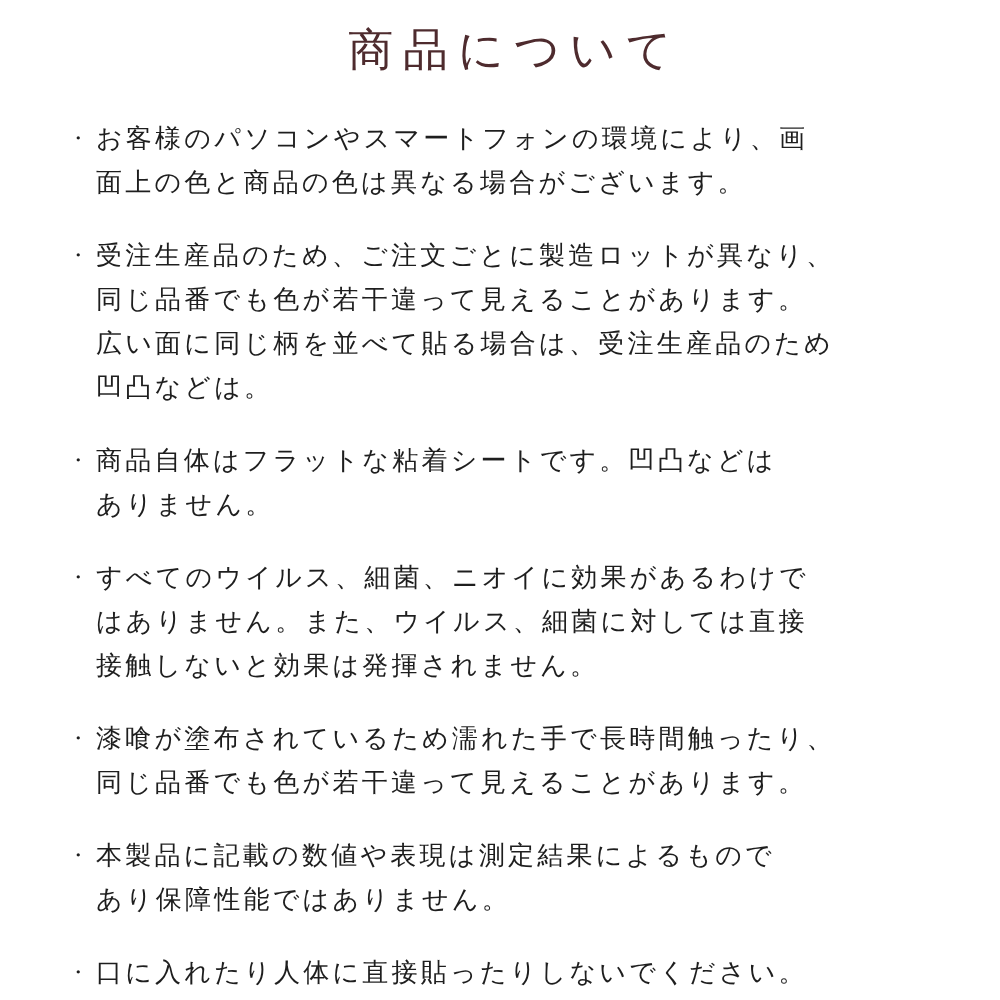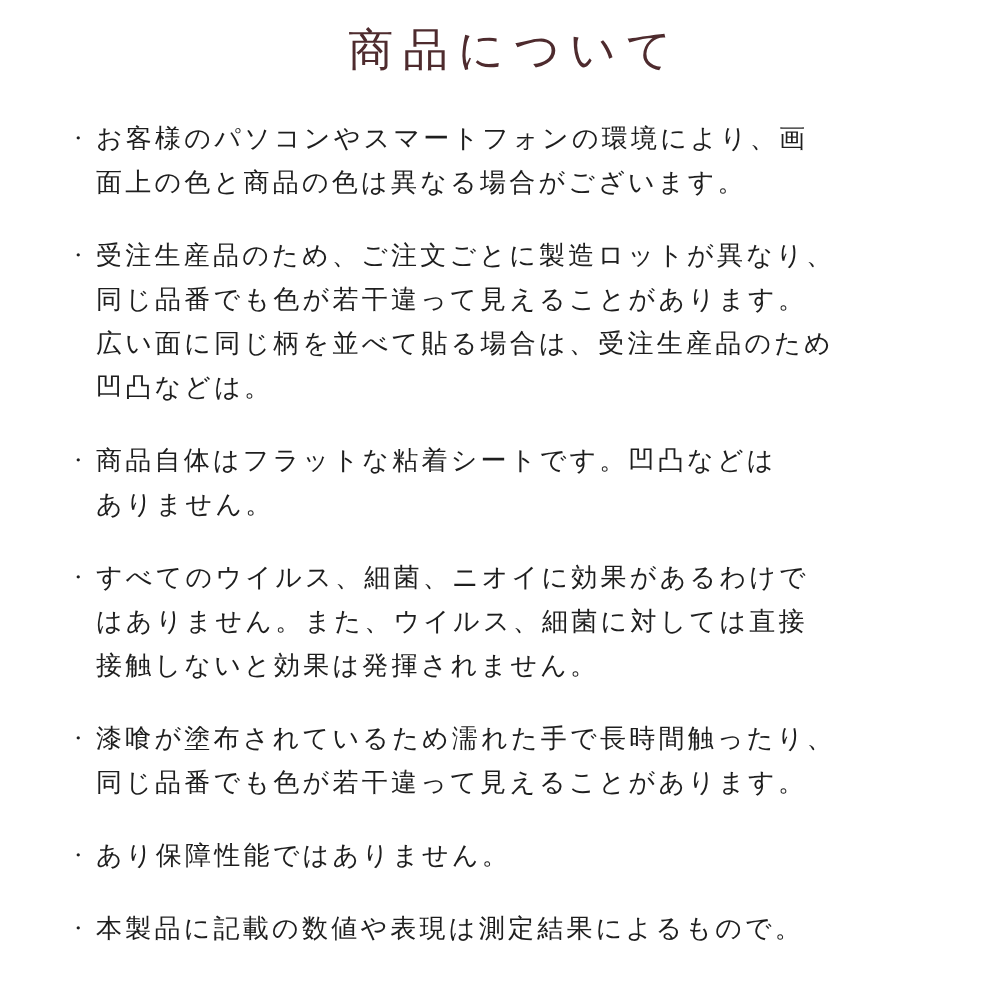--- a/index.html
+++ b/index.html
@@ -109,25 +109,26 @@
       <span class="bullet">・</span>
       <div class="note-text">
         <div class="note-line">漆喰が塗布されているため濡れた手で長時間触ったり、</div>
         <div class="note-line">同じ品番でも色が若干違って見えることがあります。</div>
       </div>
     </div>
 
     <div class="note">
       <span class="bullet">・</span>
       <div class="note-text">
+        <div class="note-line">本製品に記載の数値や表現は測定結果によるもので</div>
         <div class="note-line">あり保障性能ではありません。</div>
       </div>
     </div>
 
     <div class="note">
       <span class="bullet">・</span>
       <div class="note-text">
-        <div class="note-line">本製品に記載の数値や表現は測定結果によるもので。</div>
+        <div class="note-line">口に入れたり人体に直接貼ったりしないでください。</div>
       </div>
     </div>
 
   </div>
 </div>
 
 </body></html>

